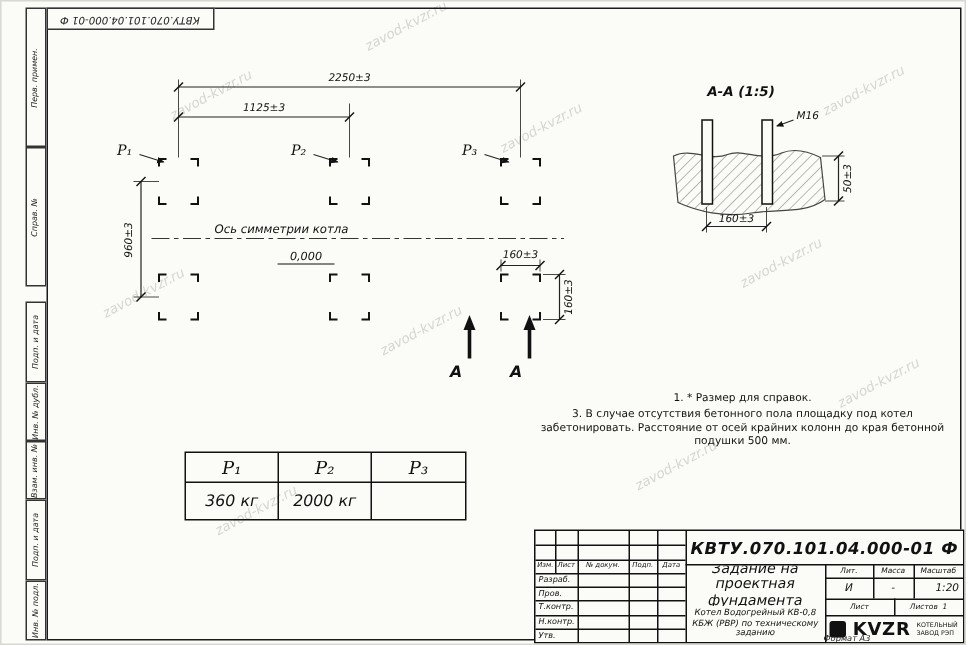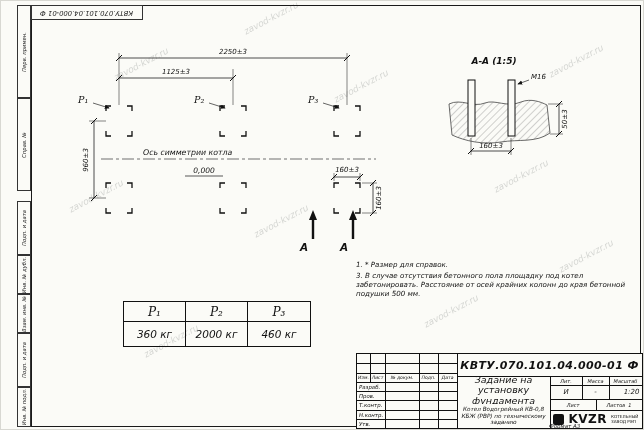--- a/index.html
+++ b/index.html
@@ -5,21 +5,21 @@
   html,body{margin:0;padding:0;}
   body{background:#9a9a9a;font-family:"DejaVu Sans",sans-serif;}
   .sheet{position:relative;width:644px;height:430px;background:#fbfbf7;overflow:hidden;border:1px solid #d8d8d2;box-sizing:border-box;}
   .frame{position:absolute;left:30px;top:4px;width:610px;height:422px;border:1.5px solid #1a1a1a;box-sizing:border-box;}
   .wm{position:absolute;color:#a7aaa7;opacity:.45;font-size:9px;font-style:italic;transform:rotate(-28deg);white-space:nowrap;pointer-events:none;}
   .vstamp{position:absolute;left:16px;width:14px;border:1px solid #333;box-sizing:border-box;display:flex;align-items:center;justify-content:center;background:#fbfbf7;}
   .vstamp span{display:block;transform:rotate(-90deg);white-space:nowrap;font-size:5.3px;font-style:italic;color:#222;}
   .topstamp{position:absolute;left:30px;top:4px;width:112px;height:15px;border:1px solid #333;box-sizing:border-box;display:flex;align-items:center;justify-content:center;background:#fbfbf7;}
   .topstamp span{transform:rotate(180deg);font-size:6.8px;font-style:italic;white-space:nowrap;color:#222;}
   .drawing{position:absolute;left:30px;top:4px;}
-  .notes{position:absolute;left:355px;top:260px;width:278px;font-size:7.1px;font-style:italic;color:#111;line-height:1.25;}
+  .notes{position:absolute;left:355px;top:260px;width:278px;font-size:7.1px;color:#111;line-height:1.25;text-align:center;}
   .notes p{margin:0 0 2px 0;}
   .ptable{position:absolute;left:122px;top:300px;border:1.5px solid #111;display:grid;grid-template-columns:62px 62px 62px;grid-template-rows:20px 24px;}
   .ptable>div{border-right:1.2px solid #111;border-bottom:1.2px solid #111;display:flex;align-items:center;justify-content:center;font-style:italic;color:#111;box-sizing:border-box;}
   .ptable>div:nth-child(3n){border-right:none;}
   .ptable>div:nth-child(n+4){border-bottom:none;text-align:right;}
   .ptable .hd{font-size:12px;font-family:"DejaVu Serif",serif;}
   .ptable .val{font-size:10.5px;}
   .tb{position:absolute;left:355px;top:352px;width:285px;height:74px;border:1.6px solid #111;background:#fbfbf7;}
   .tb .hl{position:absolute;height:1px;background:#111;}
   .tb .vl{position:absolute;width:1px;background:#111;}
@@ -212,21 +212,20 @@
     <p>1. * Размер для справок.</p>
     <p>3. В случае отсутствия бетонного пола площадку под котел забетонировать. Расстояние от осей крайних колонн до края бетонной подушки 500 мм.</p>
   </div>
 
   <div class="ptable">
     <div class="hd">P₁</div>
     <div class="hd">P₂</div>
     <div class="hd">P₃</div>
     <div class="val">360 кг</div>
     <div class="val">2000 кг</div>
-    <div class="val">460 кг</div>
   </div>
 
   <div class="tb">
 
     <div class="hl" style="top:9px;left:0;width:100px;"></div>
     <div class="hl" style="top:19px;left:0;width:100px;"></div>
     <div class="hl" style="top:28px;left:0;width:100px;"></div>
     <div class="hl" style="top:37px;left:0;width:100px;"></div>
     <div class="hl" style="top:46px;left:0;width:100px;"></div>
     <div class="hl" style="top:56px;left:0;width:100px;"></div>
@@ -252,21 +251,21 @@
     <div class="cell hdr" style="left:81px;top:19px;width:19px;height:9px;">Дата</div>
 
     <div class="cell rowlbl" style="left:0;top:28px;width:28px;height:9px;">Разраб.</div>
     <div class="cell rowlbl" style="left:0;top:37px;width:28px;height:9px;">Пров.</div>
     <div class="cell rowlbl" style="left:0;top:46px;width:28px;height:10px;">Т.контр.</div>
     <div class="cell rowlbl" style="left:0;top:56px;width:28px;height:9px;">Н.контр.</div>
     <div class="cell rowlbl" style="left:0;top:65px;width:28px;height:9px;">Утв.</div>
 
     <div class="cell docnum" style="left:100px;top:0;width:185px;height:22px;">КВТУ.070.101.04.000-01 Ф</div>
 
-    <div class="cell btitle" style="left:102px;top:23px;width:89px;height:27px;">Задание на установку фундамента</div>
+    <div class="cell btitle" style="left:102px;top:23px;width:89px;height:27px;">Задание на проектная фундамента</div>
     <div class="cell subtitle" style="left:101px;top:50px;width:91px;height:24px;">Котел Водогрейный КВ-0,8 КБЖ (РВР) по техническому заданию</div>
 
     <div class="cell small" style="left:193px;top:22px;width:32px;height:9px;">Лит.</div>
     <div class="cell small" style="left:225px;top:22px;width:27px;height:9px;">Масса</div>
     <div class="cell small" style="left:252px;top:22px;width:33px;height:9px;">Масштаб</div>
     <div class="cell tval" style="left:193px;top:31px;width:32px;height:14px;">И</div>
     <div class="cell tval" style="left:225px;top:31px;width:27px;height:14px;">-</div>
     <div class="cell tval" style="left:252px;top:31px;width:45px;height:14px;text-align:right;">1:20</div>
 
     <div class="cell small" style="left:193px;top:45px;width:46px;height:11px;">Лист</div>

